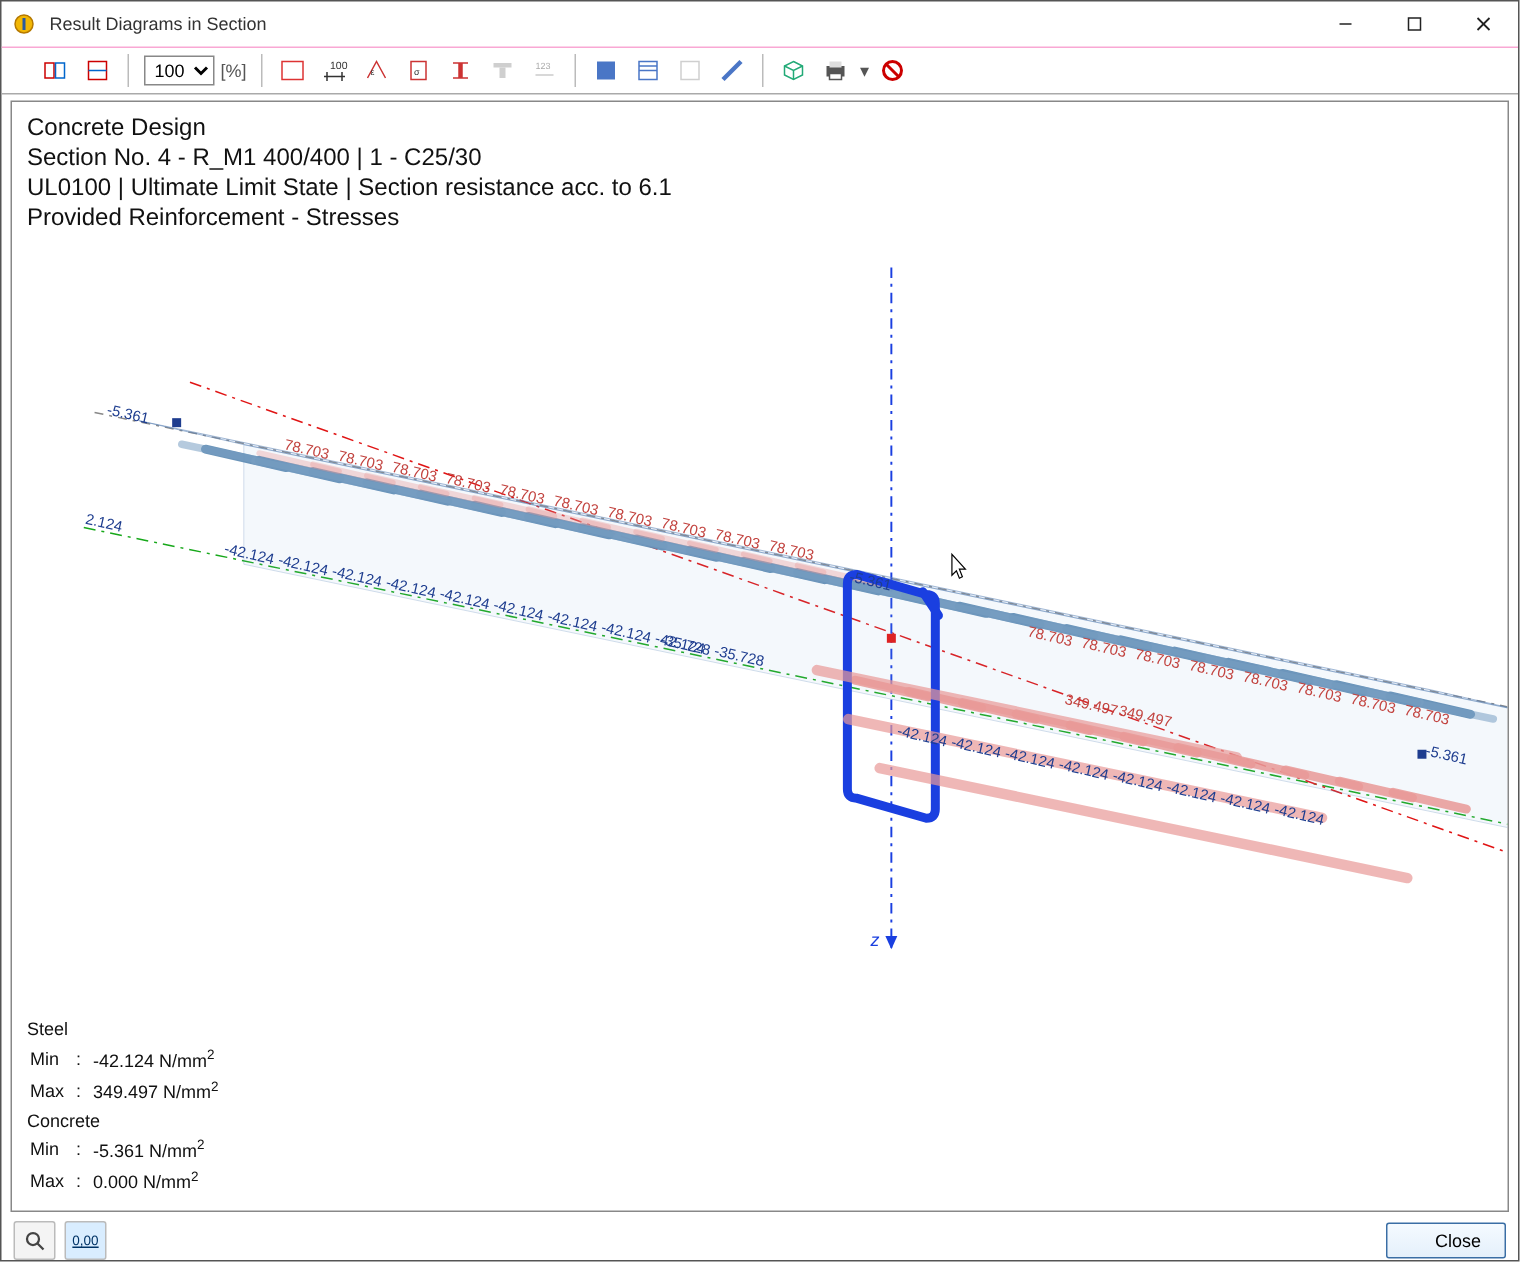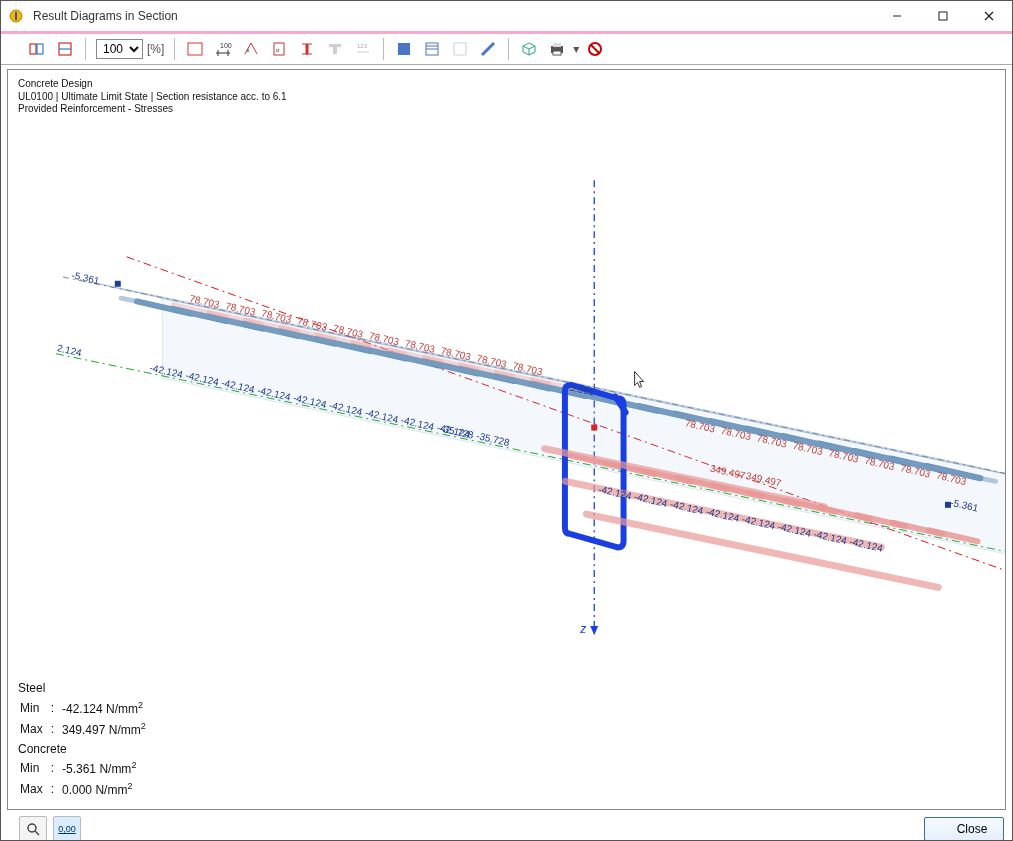--- a/index.html
+++ b/index.html
@@ -1,35 +1,35 @@
 <!DOCTYPE html>
 <html><head>
 <meta charset="utf-8">
 <style>
 html,body{margin:0;padding:0;font-family:"Segoe UI",Tahoma,sans-serif;font-size:12px;color:#222;background:#fff;}
 body{width:1013px;height:841px;overflow:hidden;position:relative;border:1px solid #555;box-sizing:border-box;}
-.titlebar{height:30px;display:flex;align-items:center;border-bottom:3px solid #f9a8d4;}
+.titlebar{height:30px;display:flex;align-items:center;border-bottom:1px solid #f9a8d4;}
 .titlebar .appicon{width:30px;display:flex;justify-content:center;align-items:center;}
 .titlebar .title{flex:1;color:#333;font-size:12px;padding-left:2px;}
 .titlebar .winbtns{display:flex;}
 .titlebar .winbtn{width:46px;height:30px;display:flex;justify-content:center;align-items:center;color:#222;}
 .toolbar{height:30px;display:flex;align-items:center;border-bottom:1px solid #aaa;padding:0 22px;gap:0;}
 .tb-btn{width:24px;height:24px;display:flex;justify-content:center;align-items:center;margin:0 1px;border:1px solid transparent;border-radius:2px;}
 .tb-sep{width:1px;height:22px;background:#bbb;margin:0 6px;}
 .zoombox{display:flex;align-items:center;gap:4px;margin:0 4px;}
 .zoombox select{font-size:12px;border:1px solid #888;padding:1px 2px;background:#fff;}
 .zoombox .pct{color:#555;}
 .canvas-wrap{position:relative;height:calc(100% - 30px - 30px - 40px);border:1px solid #888;margin:4px 6px 0 6px;background:#fff;overflow:hidden;}
 .canvas-wrap svg.scene{position:absolute;inset:0;width:100%;height:100%;}
-.info-top{position:absolute;top:8px;left:10px;font-size:10px;color:#111;line-height:1.25;}
+.info-top{position:absolute;top:8px;left:10px;font-size:16px;color:#111;line-height:1.25;}
 .info-bot{position:absolute;bottom:8px;left:10px;font-size:12px;color:#111;line-height:1.4;}
 .info-bot table td{padding:0 6px 0 0;}
 .info-bot .hdr{font-weight:normal;}
 .footer{height:38px;display:flex;align-items:center;justify-content:space-between;padding:0 8px;}
-.foot-left{display:flex;gap:6px;margin-left:10px;}
+.foot-left{display:flex;gap:6px;}
 .foot-btn{width:26px;height:24px;border:1px solid #bbb;background:#f4f4f4;display:flex;justify-content:center;align-items:center;border-radius:2px;}
 .close-btn{min-width:80px;height:24px;border:1px solid #3a6ea5;background:linear-gradient(#f5faff,#e4f0fb);border-radius:2px;font-size:12px;padding-left:22px;}
 sup{font-size:9px;vertical-align:super;}
 .valtext{font:10px sans-serif;}
 </style>
 </head>
 <body>
 
 <div class="titlebar">
   <div class="appicon">
@@ -163,20 +163,21 @@
         <circle cx="9" cy="9" r="6" fill="none" stroke="#c00" stroke-width="2"></circle>
         <line x1="5" y1="5" x2="13" y2="13" stroke="#c00" stroke-width="2"></line>
       </svg>
     </div>
 </div>
 
 <div class="canvas-wrap">
 
   <div class="info-top">
     <div>Concrete Design</div>
+    <div>Section No. 4 - R_M1 400/400 | 1 - C25/30</div>
     <div>UL0100 | Ultimate Limit State | Section resistance acc. to 6.1</div>
     <div>Provided Reinforcement - Stresses</div>
   </div>
 
   <div class="info-bot">
     <div class="hdr">Steel</div>
     <table>
       <tbody>
           <tr>
             <td>Min</td>

